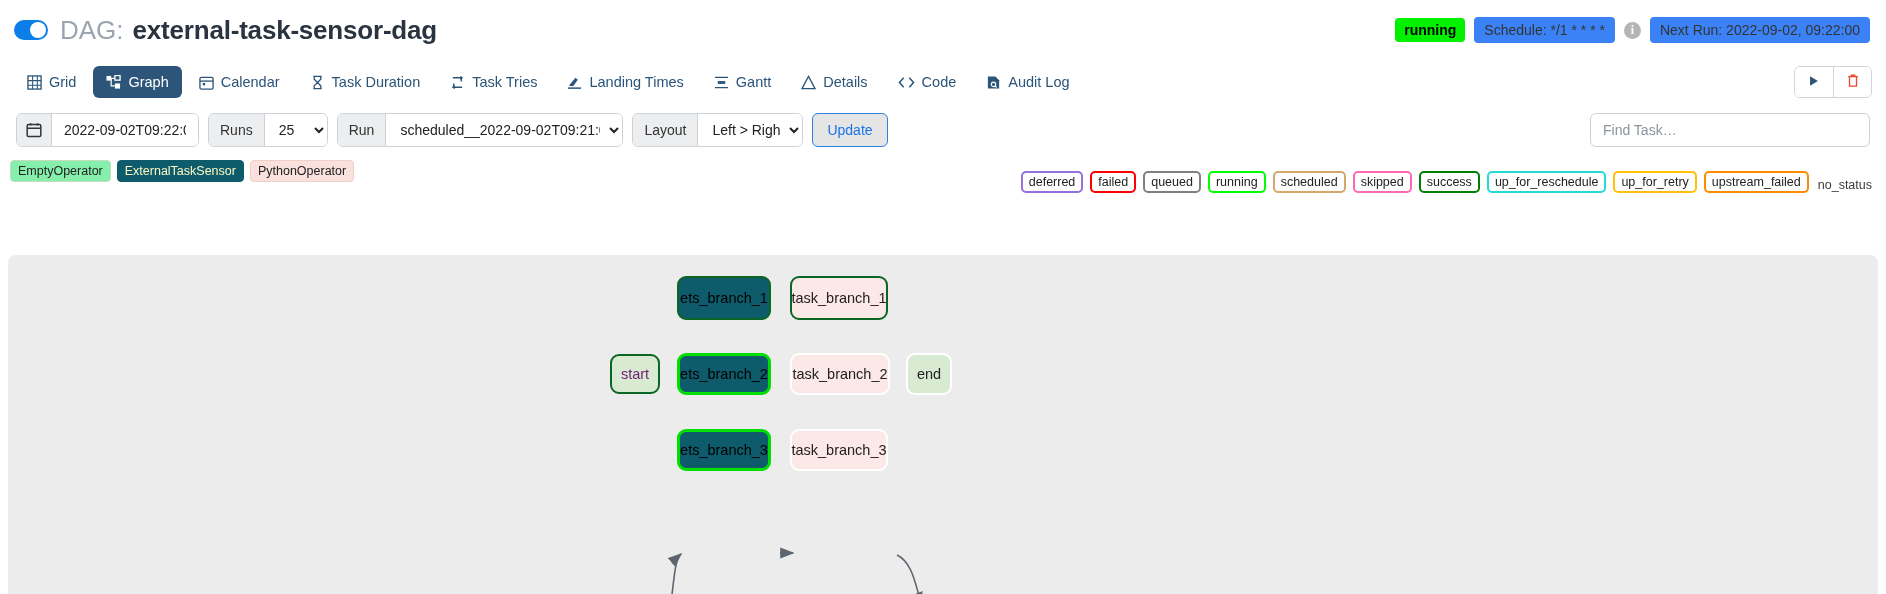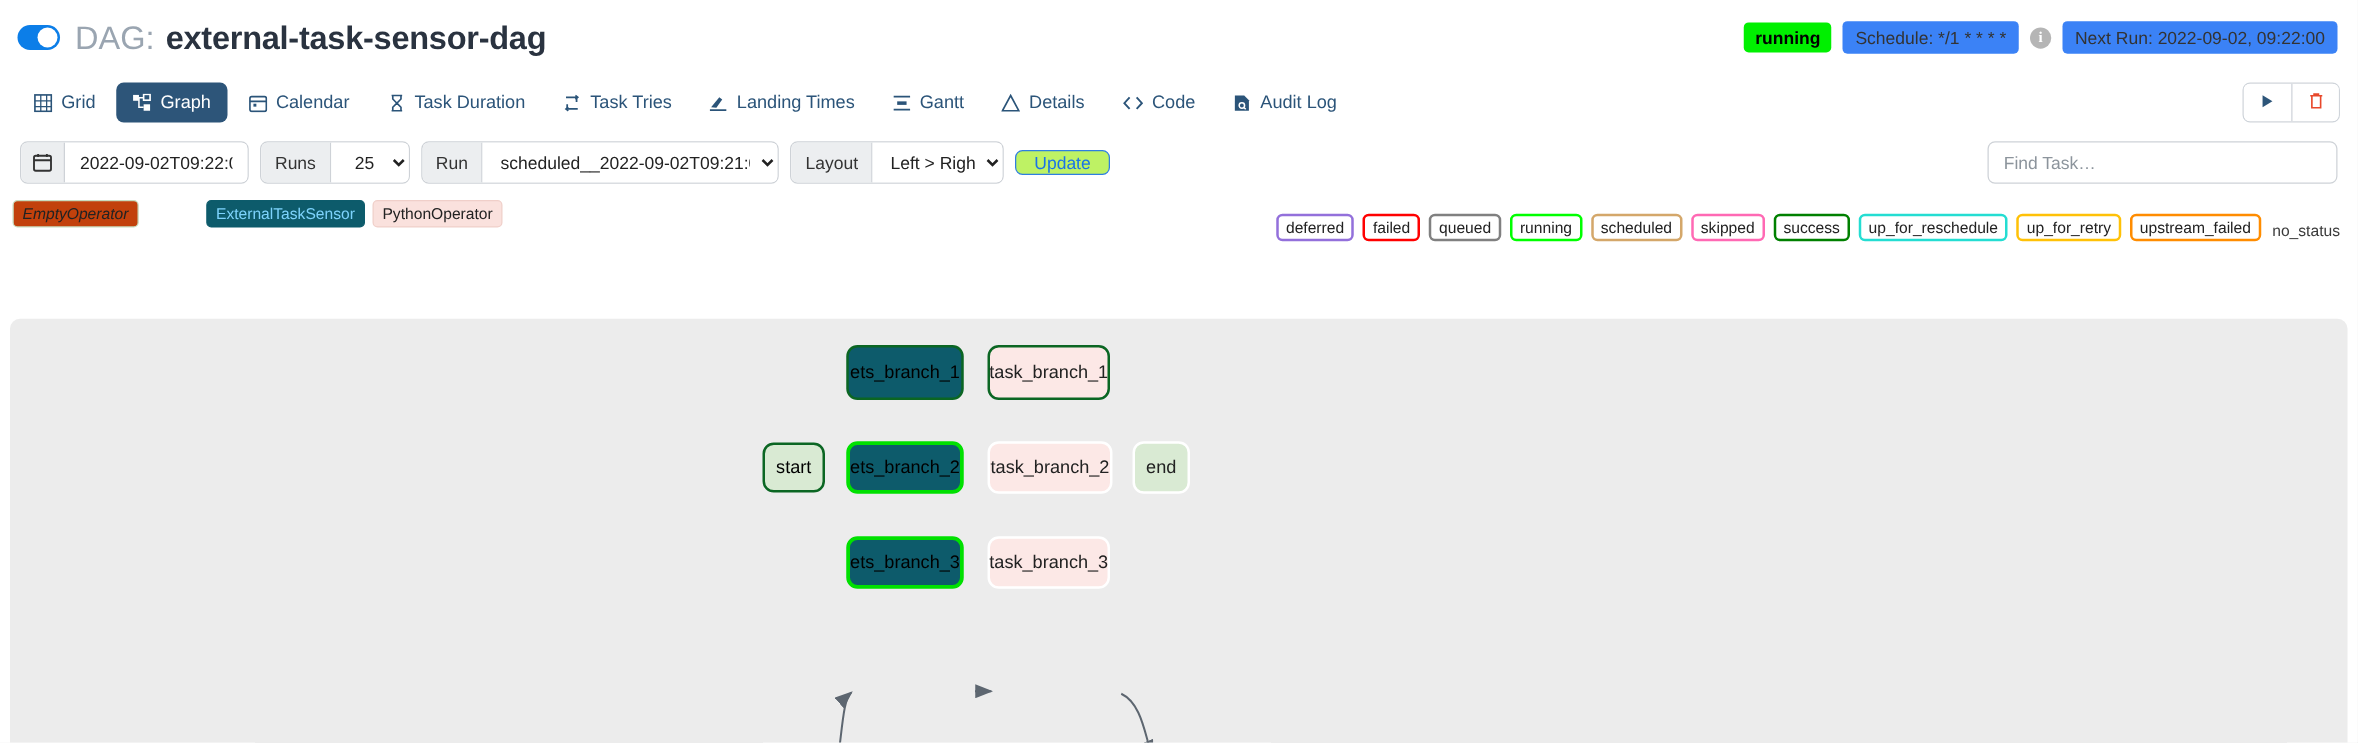--- a/index.html
+++ b/index.html
@@ -179,26 +179,25 @@
     border: none;
     outline: none;
     background: #fff;
     font-size: 14px;
     font-family: "Liberation Sans", sans-serif;
     color: #222;
     padding: 0 6px 0 10px;
     cursor: pointer;
     height: 100%;
     appearance: auto;
-    text-align: center;
   }
   .btn-update {
-    height: 20px;
+    height: 34px;
     border: 1px solid #2f7fe0;
-    background: #bef264;
+    background: #e5e5e5;
     color: #1a73e8;
     font-size: 14px;
     font-family: "Liberation Sans", sans-serif;
     border-radius: 6px;
     padding: 0 14px;
     cursor: pointer;
   }
   .findtask {
     position: absolute;
     right: 16px;
@@ -491,22 +490,22 @@
     <select style="width:104px"><option>Left &gt; Right</option><option>Right &gt; Left</option><option>Top &gt; Bottom</option><option>Bottom &gt; Top</option></select>
   </div>
 
   <button class="btn-update">Update</button>
 
   <input class="findtask" placeholder="Find Task…" style="">
 </div>
 
 <div class="legendrow">
   <div class="op-badges">
-      <span class="op-badge" style="background: #c2410c; color: rgb(34, 34, 34); border: 1px solid rgb(199, 219, 190); font-style: italic;">EmptyOperator</span>
-      <span class="op-badge" style="background: rgb(13, 91, 107); color: #7dd3fc; border: 1px solid rgb(13, 91, 107); margin-left: 48px;">ExternalTaskSensor</span>
+      <span class="op-badge" style="background: #86efac; color: rgb(34, 34, 34); border: 1px solid rgb(199, 219, 190);">EmptyOperator</span>
+      <span class="op-badge" style="background: rgb(13, 91, 107); color: #fef9c3; border: 1px solid rgb(13, 91, 107);">ExternalTaskSensor</span>
       <span class="op-badge" style="background: rgb(250, 225, 221); color: rgb(34, 34, 34); border: 1px solid rgb(240, 207, 201);">PythonOperator</span>
     </div>
   <div class="state-badges">
       <span class="state-badge" style="border-color: rgb(147, 112, 219);">deferred</span>
       <span class="state-badge" style="border-color: rgb(255, 0, 0);">failed</span>
       <span class="state-badge" style="border-color: rgb(128, 128, 128);">queued</span>
       <span class="state-badge" style="border-color: rgb(0, 255, 0);">running</span>
       <span class="state-badge" style="border-color: rgb(212, 167, 106); margin-top: 22px;">scheduled</span>
       <span class="state-badge" style="border-color: rgb(255, 105, 180);">skipped</span>
       <span class="state-badge" style="border-color: rgb(0, 128, 0);">success</span>
@@ -533,21 +532,21 @@
           <path d="M 661,387 C 666,418 666,444 673,450" fill="none" stroke="#5d6670" stroke-width="1.6" marker-end="url(#arw)"></path>
           <path d="M 772,298 L 785,298" fill="none" stroke="#5d6670" stroke-width="1.6" marker-end="url(#arw)"></path>
           <path d="M 772,374 L 785,374" fill="none" stroke="#5d6670" stroke-width="1.6" marker-end="url(#arw)"></path>
           <path d="M 772,450 L 785,450" fill="none" stroke="#5d6670" stroke-width="1.6" marker-end="url(#arw)"></path>
           <path d="M 889,300 C 906,308 908,335 914,350" fill="none" stroke="#5d6670" stroke-width="1.6" marker-end="url(#arw)"></path>
           <path d="M 889,374 L 901,374" fill="none" stroke="#5d6670" stroke-width="1.6" marker-end="url(#arw)"></path>
           <path d="M 889,449 C 906,442 908,415 914,399" fill="none" stroke="#5d6670" stroke-width="1.6" marker-end="url(#arw)"></path>
         </g>
     </svg>
     <div id="node-layer">
-        <div class="node" style="left: 602px; top: 99px; width: 50px; height: 40px; background: rgb(217, 234, 211); border: 2px solid rgb(11, 102, 35); color: #000000;">
+        <div class="node" style="left: 602px; top: 99px; width: 50px; height: 40px; background: rgb(217, 234, 211); border: 2px solid rgb(11, 102, 35); color: #701a75;">
           <span>start</span>
         </div>
         <div class="node" style="left: 669px; top: 21px; width: 94px; height: 44px; background: rgb(13, 91, 107); border: 2.5px solid rgb(11, 102, 35); color: rgb(0, 0, 0);">
           <span>ets_branch_1</span>
         </div>
         <div class="node" style="left: 669px; top: 98px; width: 94px; height: 42px; background: rgb(13, 91, 107); border: 3px solid rgb(0, 224, 0); color: rgb(0, 0, 0);">
           <span>ets_branch_2</span>
         </div>
         <div class="node" style="left: 669px; top: 174px; width: 94px; height: 42px; background: rgb(13, 91, 107); border: 3px solid rgb(0, 224, 0); color: rgb(0, 0, 0);">
           <span>ets_branch_3</span>

